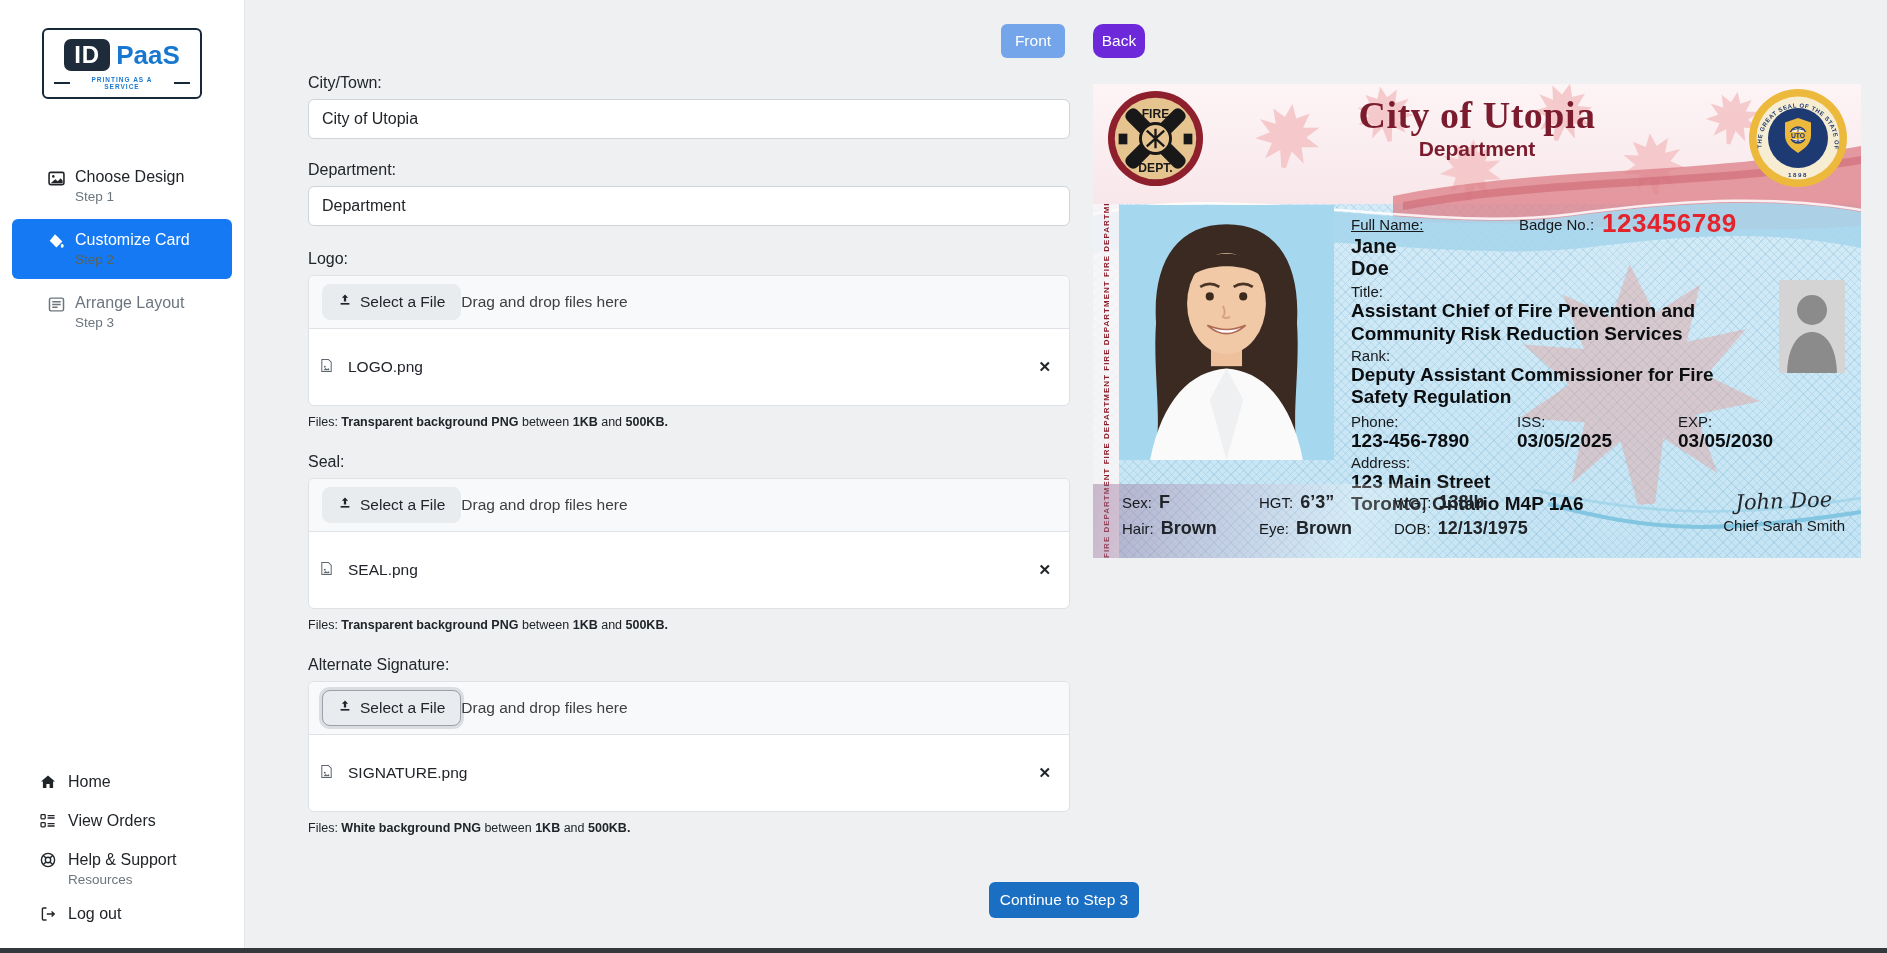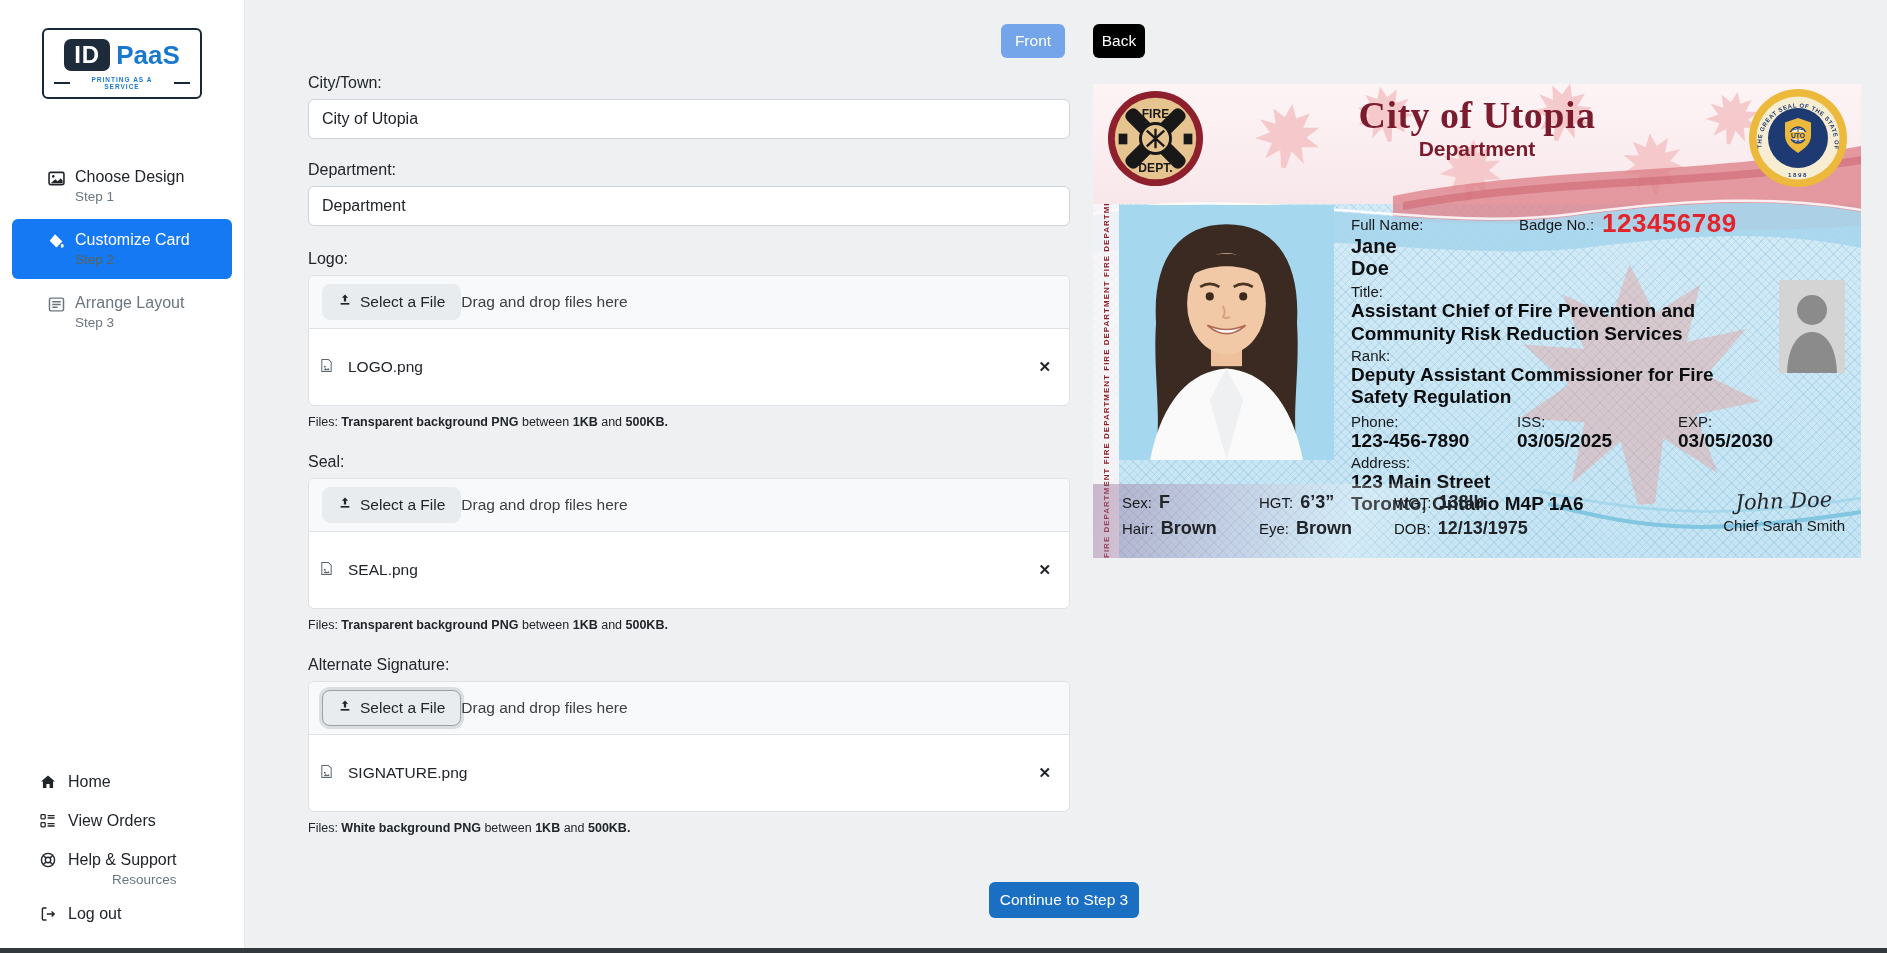--- a/index.html
+++ b/index.html
@@ -28,30 +28,30 @@
   .step .txt .sub { font-size:13.5px; color:#6c757d; margin-top:3px; }
   .step svg { margin-top:2px; flex:0 0 auto; }
   .step.active { background:#1479f3; color:#fff; padding-top:12px; padding-bottom:12px; }
   .step.active .txt .sub { color:#5c6355; }
   .step.muted { color:#6c757d; }
   .step.muted .txt .lbl { color:#6c757d; }
 
   .side-links { position:absolute; left:0; right:0; bottom:18px; }
   .slink { display:flex; align-items:flex-start; gap:12px; padding:9px 14px 9px 40px; cursor:pointer; }
   .slink .lbl { font-size:16px; }
-  .slink .sub { font-size:13.5px; color:#6c757d; margin-top:3px;text-align:right; }
+  .slink .sub { font-size:13.5px; color:#6c757d; margin-top:3px; }
   .slink svg { margin-top:1px; flex:0 0 auto; }
 
   
   .main { position:relative; flex:1 1 auto; height:100%; background:#eef0f2; }
 
   .btn { border:none; border-radius:6px; color:#fff; font-size:15.5px; cursor:pointer;
          font-family:inherit; }
   .btn-front { position:absolute; left:756px; top:24px; width:64px; height:34px; background:#74a4e9; }
-  .btn-back  { position:absolute; left:848px; top:24px; width:52px; height:34px; background:#000000; }
+  .btn-back  { position:absolute; left:848px; top:24px; width:52px; height:34px; background:#6d28d9;border-radius:10px; }
   .btn-continue { position:absolute; left:744px; top:882px; width:150px; height:36px; background:#1b6fc2; }
 
   .form-col { position:absolute; left:63px; top:74px; width:762px; }
   .f-label { font-size:16px; margin-bottom:7px; color:#212529; }
   .f-input { width:100%; height:40px; border:1px solid #ced4da; border-radius:6px;
              padding:8px 13px; font-size:16px; font-family:inherit; color:#212529;
              background:#fff; margin-bottom:22px; outline:none; }
 
   .dropzone { border:1px solid #dee2e6; border-radius:6px; background:#fff; overflow:hidden;
               margin-bottom:9px; }
@@ -91,21 +91,21 @@
   .side-strip span { writing-mode:vertical-rl; transform:rotate(180deg); font-size:8px;
                      font-weight:bold; color:#8c1d2a; letter-spacing:1px; white-space:nowrap; }
 
   .photo { position:absolute; left:26px; top:121px; width:215px; height:255px; z-index:2; }
   .ghost { position:absolute; right:16px; top:196px; width:66px; height:93px; z-index:2; }
 
   .info { position:absolute; left:258px; top:124px; width:430px; z-index:2; color:#101316; }
   .lab { font-size:15px; color:#16191c; }
   .val { font-weight:bold; color:#0b0d0f; }
   .row-name { display:flex; align-items:baseline; }
-  .row-name .lab:first-child { width:168px; flex:0 0 168px; }
+  .row-name .lab:first-child { width:168px; flex:0 0 168px;text-decoration:underline; }
   .badge-no { font-size:26px; font-weight:bold; color:#e3242d; margin-left:8px; letter-spacing:.5px;
               line-height:1; position:relative; top:2px; }
   .name-line { font-size:20px; font-weight:bold; line-height:1.08; }
   .big-val { font-size:19px; line-height:1.18; }
   .mt2 { margin-top:2px; } .mt4 { margin-top:4px; }
   .grid3 { display:grid; grid-template-columns:166px 161px auto; margin-top:4px; }
   .cell .v { font-size:19px; font-weight:bold; }
 
   .bottom-band { position:absolute; left:0; top:400px; width:768px; height:74px; z-index:2;
                  background:linear-gradient(100deg, rgba(150,110,150,.45) 0%, rgba(196,166,196,.32) 18%,

